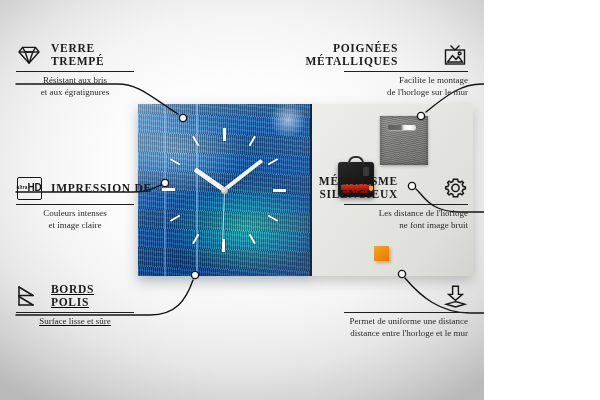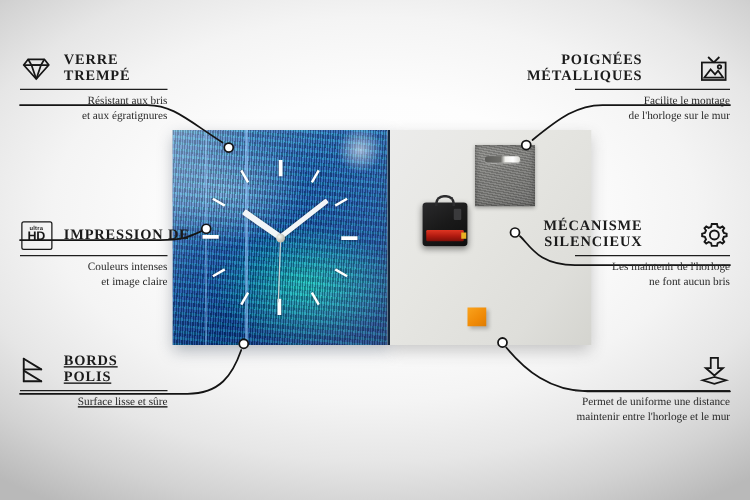--- a/index.html
+++ b/index.html
@@ -5,21 +5,21 @@
   * { box-sizing: border-box; margin: 0; padding: 0; }
 
   html, body {
     width: 600px; height: 400px;
     overflow: hidden;
     font-family: "Liberation Serif", serif;
   }
 
   #stage {
     position: relative;
-    width: 600px; height: 400px;
+    width: 484px; height: 400px;
     background:
       radial-gradient(ellipse 78% 70% at 50% 42%,
         #ffffff 0%, #fdfdfd 32%, #f4f4f4 55%,
         #e6e6e6 72%, #d2d2d2 86%, #b9b9b9 100%);
     overflow: hidden;
   }
 
   
   #product {
     position: absolute;
@@ -204,36 +204,36 @@
   }
 
   .co-desc {
     font-family: "Liberation Serif", serif;
     font-size: 9px;
     line-height: 11.5px;
     color: #2a2a2a;
     margin-top: 3px;
     white-space: nowrap;
   }
-  .co-left .co-desc { text-align: right; }
+  .co-left .co-desc { text-align: center; }
   .co-right .co-desc { text-align: right; }
 
   .co-icon {
     width: 26px; height: 26px;
     flex: 0 0 26px;
     display: flex; align-items: center; justify-content: center;
     color: #161616;
   }
   .co-icon svg { display: block; }
 
   .hd-badge {
     width: 25px; height: 23px;
     border: 1.6px solid #161616;
     border-radius: 2px;
-    display: flex; flex-direction: column;
+    display: flex; flex-direction: row;
     align-items: center; justify-content: center;
     line-height: 1;
   }
   .hd-badge .hd-top {
     font-size: 4.6px;
     font-weight: 700;
     letter-spacing: .2px;
     font-family: "Liberation Sans", sans-serif;
   }
   .hd-badge .hd-main {
@@ -428,31 +428,31 @@
                      L20.4 17.4 L19 18.8 L17.1 17.6 L15.1 18.5 L14.6 20.7 L12.5 20.7
                      L10.4 20.7 L9.9 18.5 L7.9 17.6 L6 18.8 L4.6 17.4 L5.8 15.5
                      L4.9 13.5 L2.7 13 L2.7 10.9 L4.9 10.4 L5.8 8.4 L4.6 6.5
                      L6 5.1 L7.9 6.3 L9.9 5.4 L10.4 3.2 Z"></path>
             <circle cx="12.5" cy="11.95" r="3.6"></circle>
           </g>
         </svg>
       </span>
     </div>
     <div class="co-rule"></div>
-    <div class="co-desc"><span>Les maintenir de l'horloge</span><br><span>ne font aucun bris</span></div>
+    <div class="co-desc"><span>Les distance de l'horloge</span><br><span>ne font image bruit</span></div>
   </div>
 
   <div class="callout co-right" id="co-entre">
     <div class="co-head">
       <span class="co-icon">
         <svg width="25" height="25" viewBox="0 0 25 25">
           <g fill="none" stroke="currentColor" stroke-width="1.4">
             <path d="M9.6 2.2 H15.4 V10.4 H19.4 L12.5 16.4 L5.6 10.4 H9.6 Z"></path>
             <path d="M12.5 17.6 L3.2 20.2 L12.5 23 L21.8 20.2 Z"></path>
           </g>
         </svg>
       </span>
     </div>
     <div class="co-rule"></div>
-    <div class="co-desc"><span>Permet de uniforme une distance</span><br><span>maintenir entre l'horloge et le mur</span></div>
+    <div class="co-desc"><span>Permet de uniforme une distance</span><br><span>distance entre l'horloge et le mur</span></div>
   </div>
 
 </div>
 
 </body></html>

